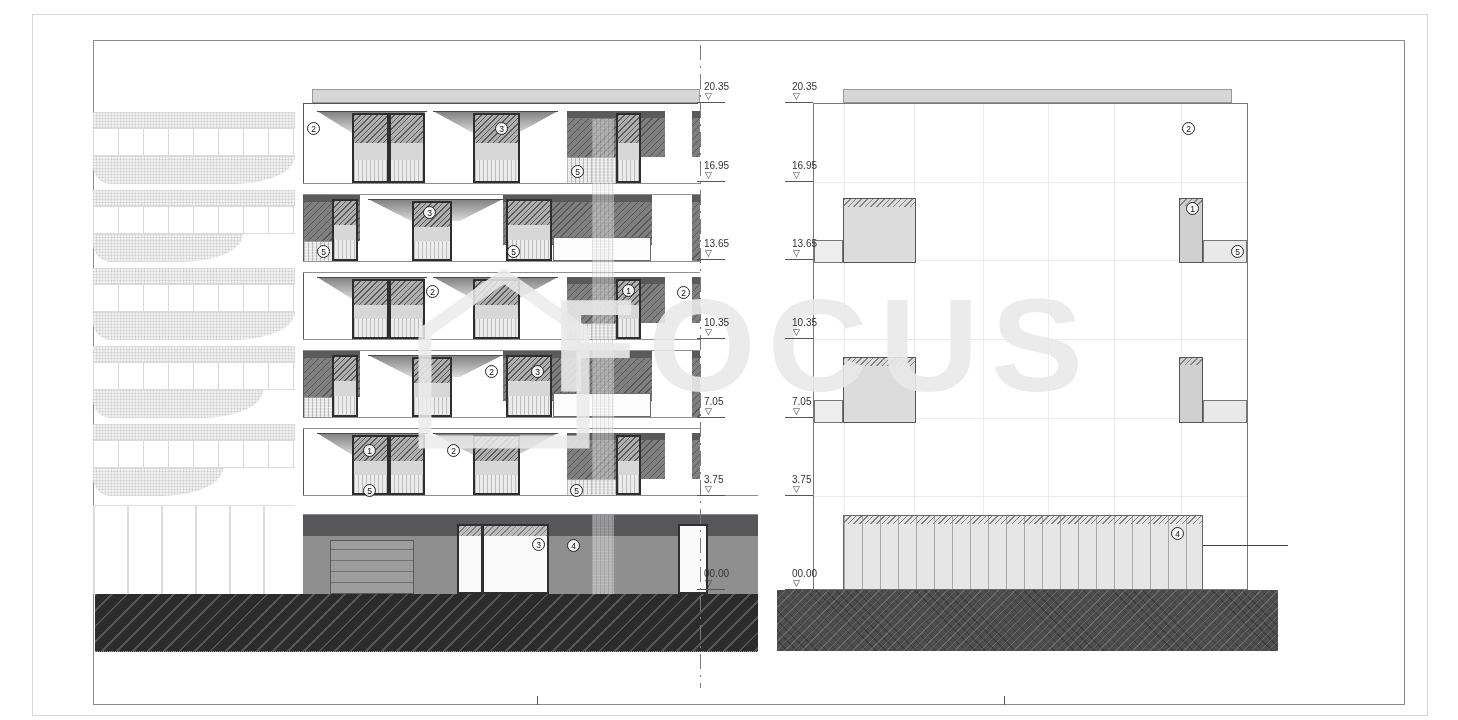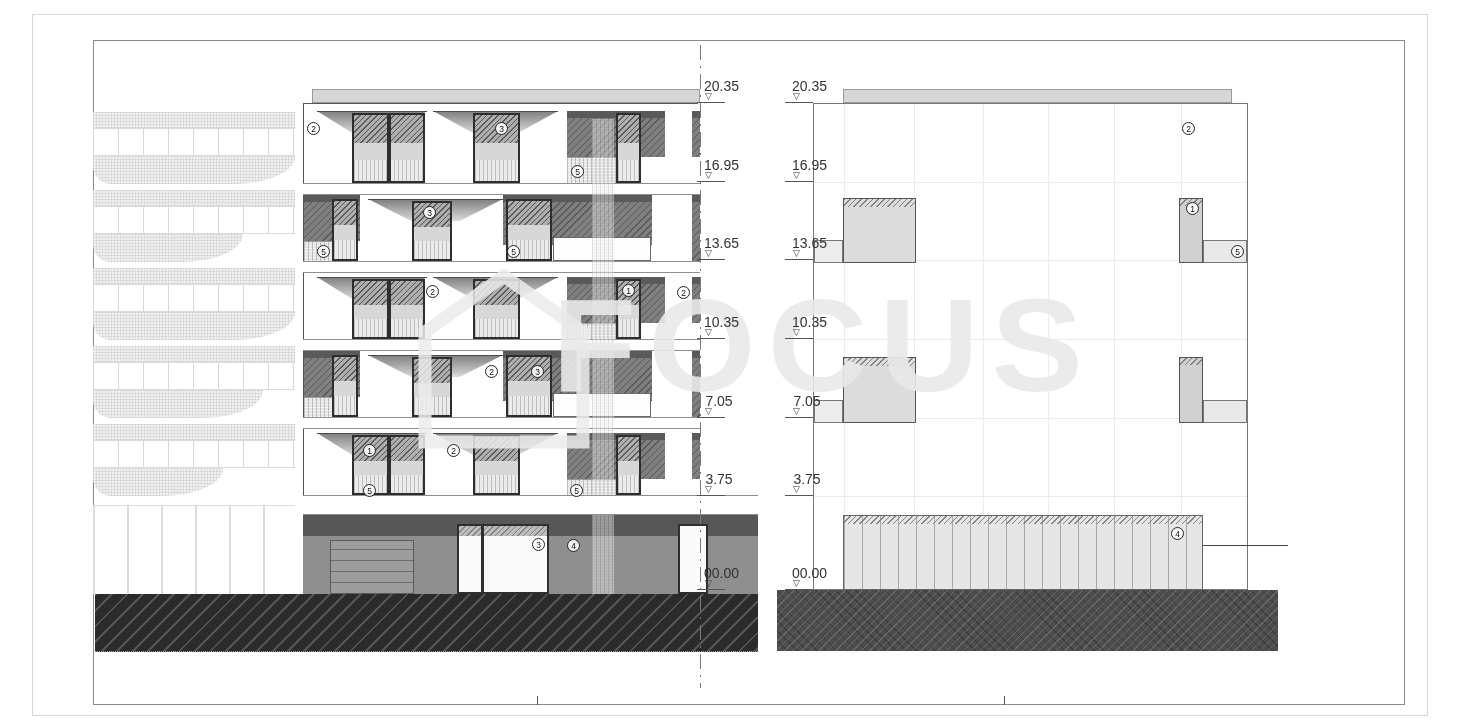--- a/index.html
+++ b/index.html
@@ -73,21 +73,21 @@
   .ground-r{background-color:#4d4d4d;
     background-image:
       repeating-linear-gradient(135deg, rgba(255,255,255,.16) 0 1px, transparent 1px 6px),
       repeating-linear-gradient(45deg, rgba(0,0,0,.22) 0 1px, transparent 1px 7px);}
 
   
   .dashline{width:1px;background-image:repeating-linear-gradient(180deg,#7a7a7a 0 15px, transparent 15px 21px, #7a7a7a 21px 23px, transparent 23px 29px);}
 
   
   .lvl-line{background:#555;height:1px;}
-  .lvl-label{font-size:14px;color:#333;line-height:9px;white-space:nowrap;text-align:center;}
+  .lvl-label{font-size:10px;color:#333;line-height:9px;white-space:nowrap;}
   .lvl-tri{font-size:9px;color:#333;line-height:9px;}
 
   
   .ann{width:13px;height:13px;border:1px solid #222;border-radius:50%;
     background:rgba(255,255,255,.88);font-size:8.5px;line-height:13px;text-align:center;
     color:#111;z-index:7;}
 
   
   .wm-brand{font-weight:bold;font-size:138px;letter-spacing:12px;color:#e9e9e9;
     opacity:.9;z-index:5;white-space:nowrap;transform:scaleY(.95);}

